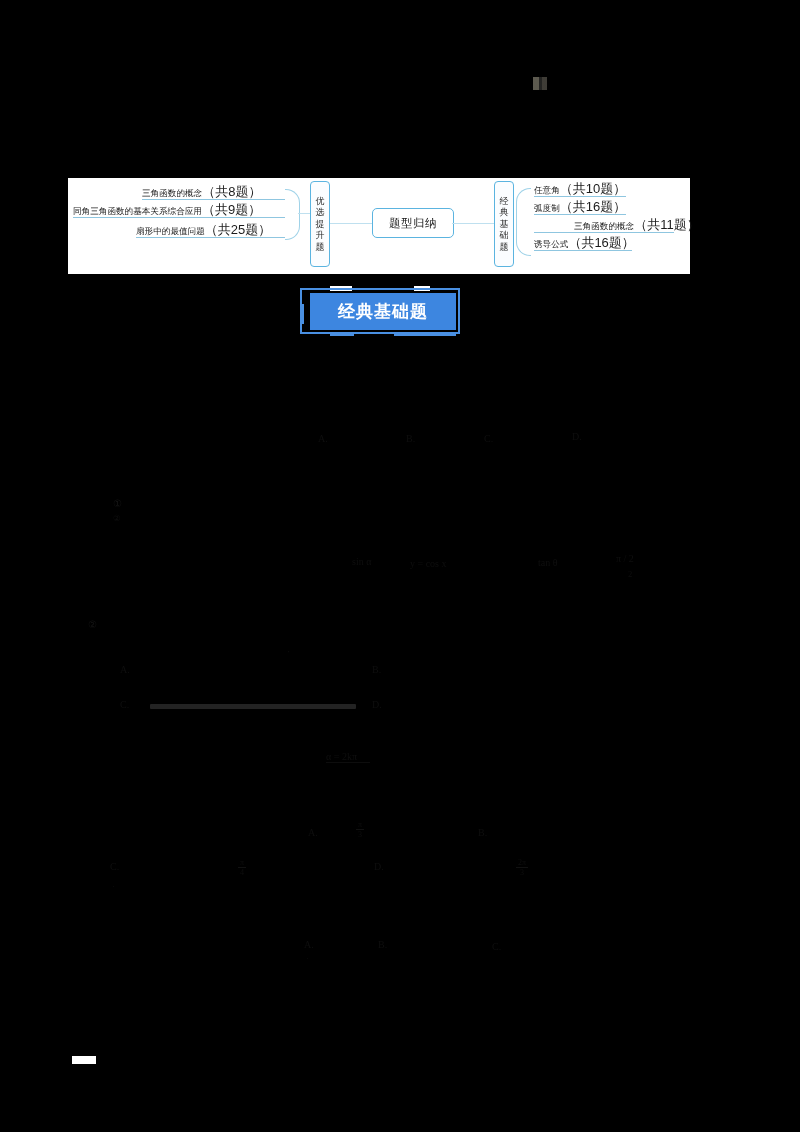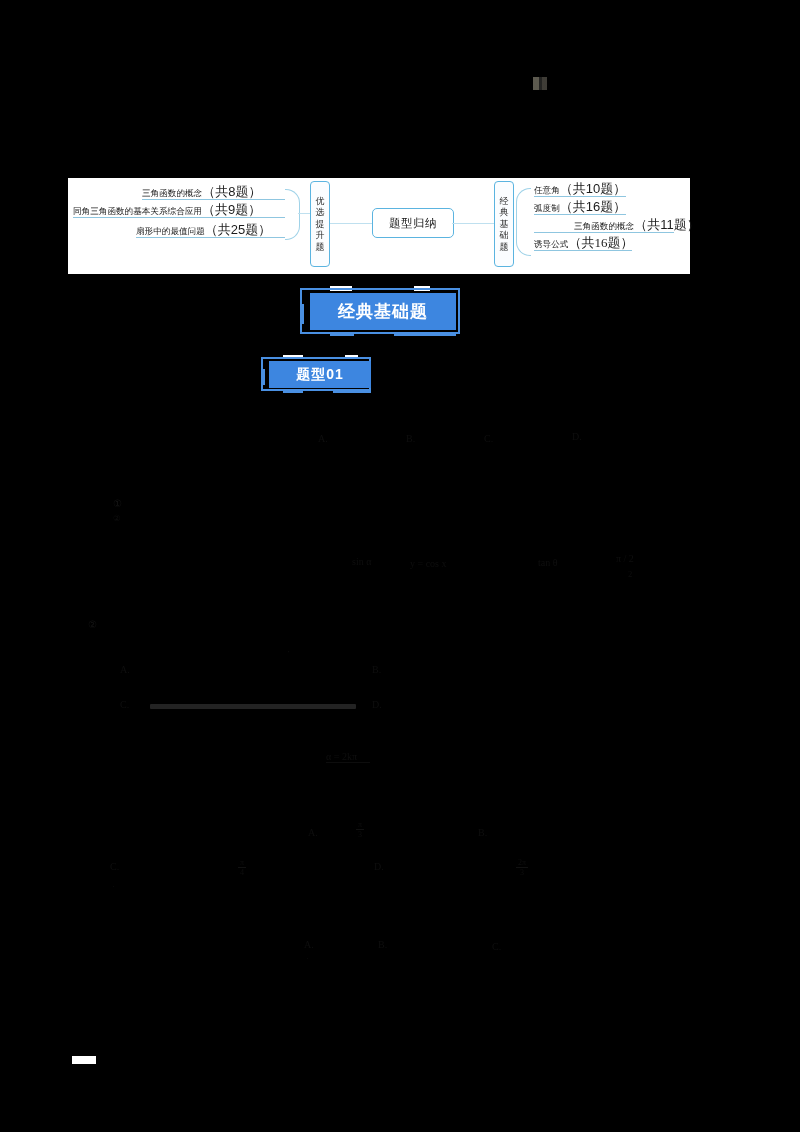--- a/index.html
+++ b/index.html
@@ -275,51 +275,40 @@
       <div class="mm-leaf" style="left:466px; top:23px;">
         <span>弧度制</span><span class="cnt">（共16题）</span>
       </div>
       <div class="mm-underline" style="left:466px; top:36px; width:92px;"></div>
 
       <div class="mm-leaf" style="left:466px; top:41px;margin-left:40px;">
         <span>三角函数的概念</span><span class="cnt">（共11题）</span>
       </div>
       <div class="mm-underline" style="left:466px; top:54px; width:140px;"></div>
 
-      <div class="mm-leaf" style="left:466px; top:59px;font-family:Liberation Serif, serif;">
+      <div class="mm-leaf" style="left:466px; top:59px;">
         <span>诱导公式</span><span class="cnt">（共16题）</span>
       </div>
       <div class="mm-underline" style="left:466px; top:72px; width:98px;"></div>
 
     </div>
   </div>
 
   <div class="banner" id="banner-main">
     <div class="notch n1"></div>
     <div class="notch n2"></div>
     <div class="frame"></div>
     <div class="fill">
       <span>经典基础题</span>
     </div>
     <div class="tick t1"></div>
     <div class="tick t2"></div>
     <div class="tick t3"></div>
   </div>
 
-  <div class="banner" id="banner-sub">
-    <div class="notch n1"></div>
-    <div class="notch n2"></div>
-    <div class="frame"></div>
-    <div class="fill">
-      <span>题型01</span>
-    </div>
-    <div class="tick t1"></div>
-    <div class="tick t2"></div>
-    <div class="tick t3"></div>
-  </div>
 
   <div class="redaction-bar" style="left:377px; top:365px; width:398px; height:23px;"></div>
 
   <div class="faint" style="left:318px; top:432px;">A.</div>
   <div class="faint" style="left:406px; top:432px;">B.</div>
   <div class="faint" style="left:484px; top:432px;">C.</div>
   <div class="faint" style="left:572px; top:430px;">D.</div>
 
   <div class="faint b" style="left:113px; top:497px;">①</div>
   <div class="faint sm" style="left:113px; top:512px;">②</div>

